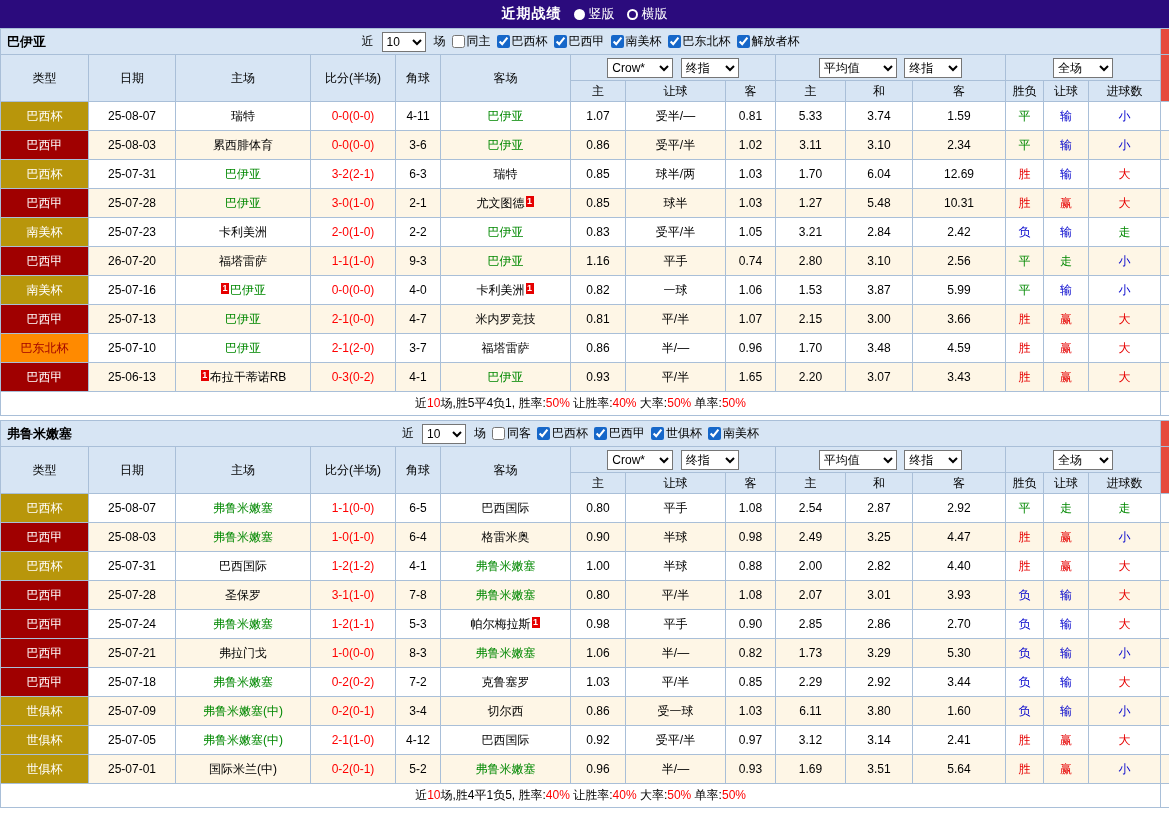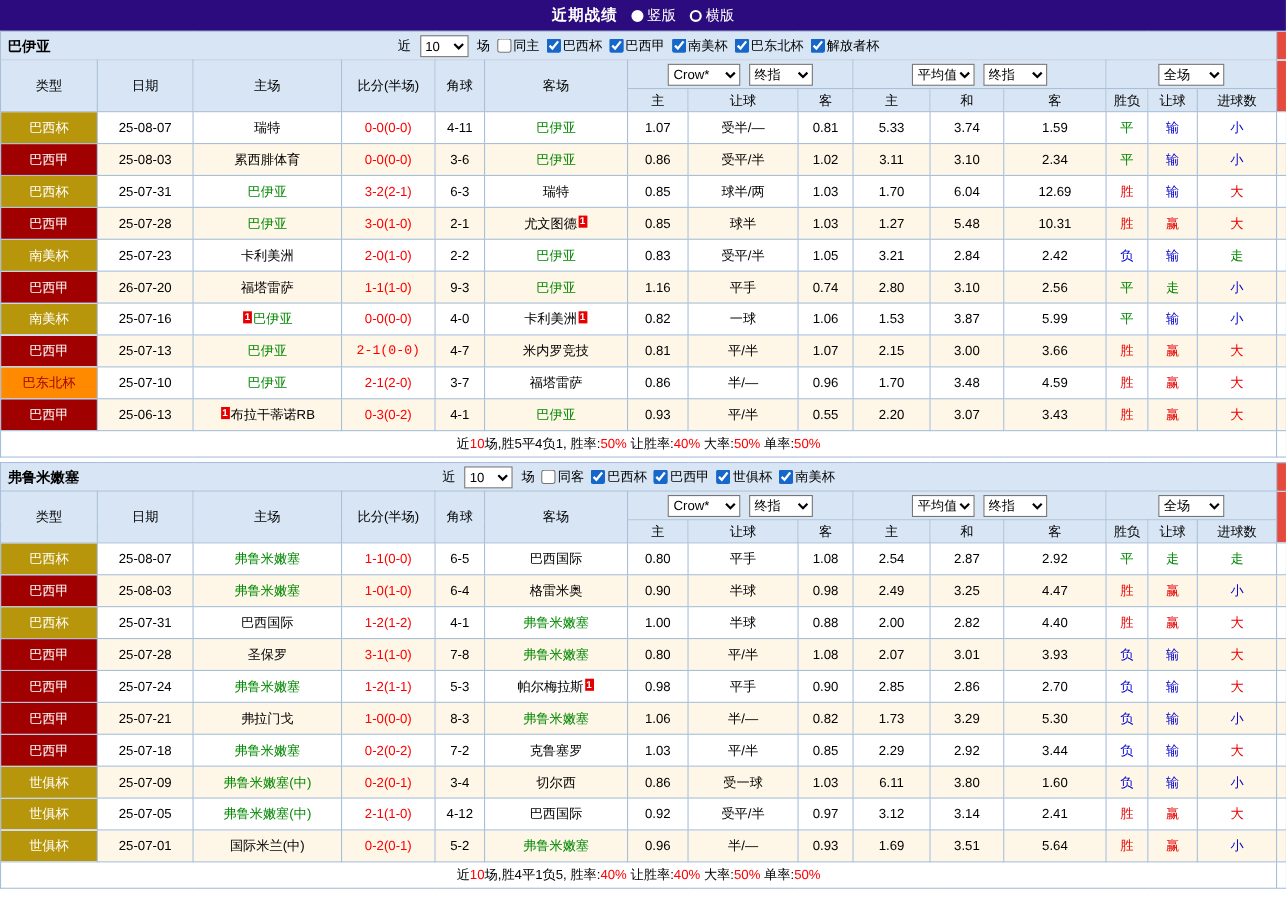--- a/index.html
+++ b/index.html
@@ -19,21 +19,21 @@
   tr.h2 th{height:21px}
   tbody td{height:29px;background:#fff}
   tbody tr.alt td{background:#FEF6E6}
   .filterrow td{height:26px;background:#D7E5F4}
   .fb{display:flex;align-items:center;position:relative;height:100%;width:100%}
   .teamname{position:absolute;left:6px;font-weight:bold;font-size:13px}
   .filters{margin:0 auto;display:flex;align-items:center;gap:6px}
   .chk{display:inline-flex;align-items:center;gap:2px;cursor:pointer}
   input[type=checkbox]{width:13px;height:13px;accent-color:#1667C9;margin:0}
   select{font-size:12px;height:20px;border:1px solid #767676;background:#fff;font-family:inherit;margin:0 2px;vertical-align:middle}
-  .sel-n{width:44px}.sel-book{width:66px}.sel-fin{width:58px}.sel-avg{width:57px}.sel-scope{width:60px}
+  .sel-n{width:44px}.sel-book{width:66px}.sel-fin{width:58px}.sel-avg{width:78px}.sel-scope{width:60px}
 
   .score{font-weight:normal}
   .badge{display:inline-block;background:#E60000;color:#fff;font-size:9px;font-weight:bold;line-height:11px;height:11px;min-width:8px;padding:0 1px;vertical-align:3px;margin:0 1px}
   .sumrow td{height:24px;background:#fff;font-size:12px}
   td.rail,th.rail{border:none;border-left:1px solid #A9BFD8;background:#fff}
   th.railred,td.railred{border:none;border-left:1px solid #fff;background:#E64A3C}
   .gap{height:4px}
 </style>
 </head>
 <body>
@@ -265,21 +265,21 @@
         <td>5.99</td>
         <td style="color: rgb(0, 136, 0);">平</td>
         <td style="color: rgb(0, 0, 204);">输</td>
         <td style="color: rgb(0, 0, 204);">小</td>
         <td class="rail"></td>
       </tr>
       <tr class="alt">
         <td class="league" style="background: rgb(160, 0, 0); color: rgb(255, 255, 255);">巴西甲</td>
         <td>25-07-13</td>
         <td><span class="team" style="color: rgb(0, 136, 0);">巴伊亚</span></td>
-        <td class="score" style="color: rgb(255, 0, 0); font-family: Liberation Mono, monospace;">2-1(0-0)</td>
+        <td class="score" style="color: rgb(255, 0, 0);">2-1(0-0)</td>
         <td>4-7</td>
         <td><span class="team">米内罗竞技</span></td>
         <td>0.81</td>
         <td>平/半</td>
         <td>1.07</td>
         <td>2.15</td>
         <td>3.00</td>
         <td>3.66</td>
         <td style="color: rgb(230, 0, 0);">胜</td>
         <td style="color: rgb(230, 0, 0);">赢</td>
@@ -306,21 +306,21 @@
       </tr>
       <tr class="alt">
         <td class="league" style="background: rgb(160, 0, 0); color: rgb(255, 255, 255);">巴西甲</td>
         <td>25-06-13</td>
         <td><span class="badge">1</span><span class="team">布拉干蒂诺RB</span></td>
         <td class="score" style="color: rgb(255, 0, 0);">0-3(0-2)</td>
         <td>4-1</td>
         <td><span class="team" style="color: rgb(0, 136, 0);">巴伊亚</span></td>
         <td>0.93</td>
         <td>平/半</td>
-        <td>0.55</td>
+        <td>1.65</td>
         <td>2.20</td>
         <td>3.07</td>
         <td>3.43</td>
         <td style="color: rgb(230, 0, 0);">胜</td>
         <td style="color: rgb(230, 0, 0);">赢</td>
         <td style="color: rgb(230, 0, 0);">大</td>
         <td class="rail"></td>
       </tr>
     </tbody>
   <tfoot>

